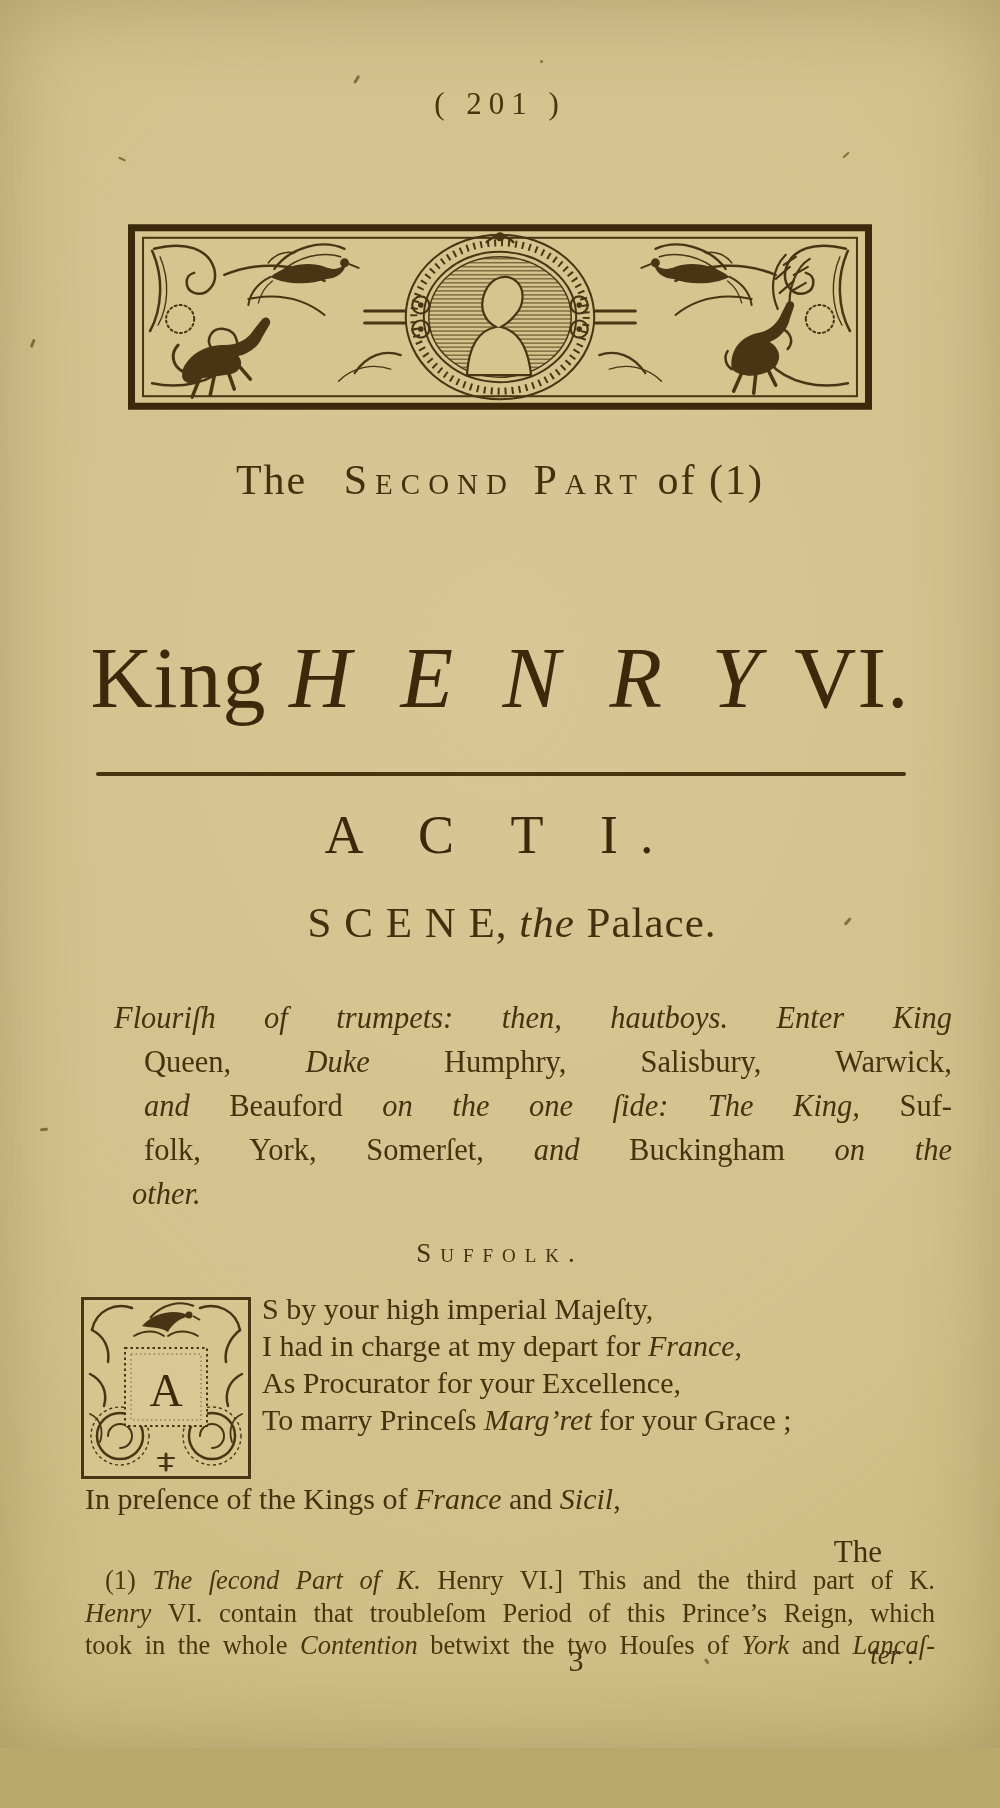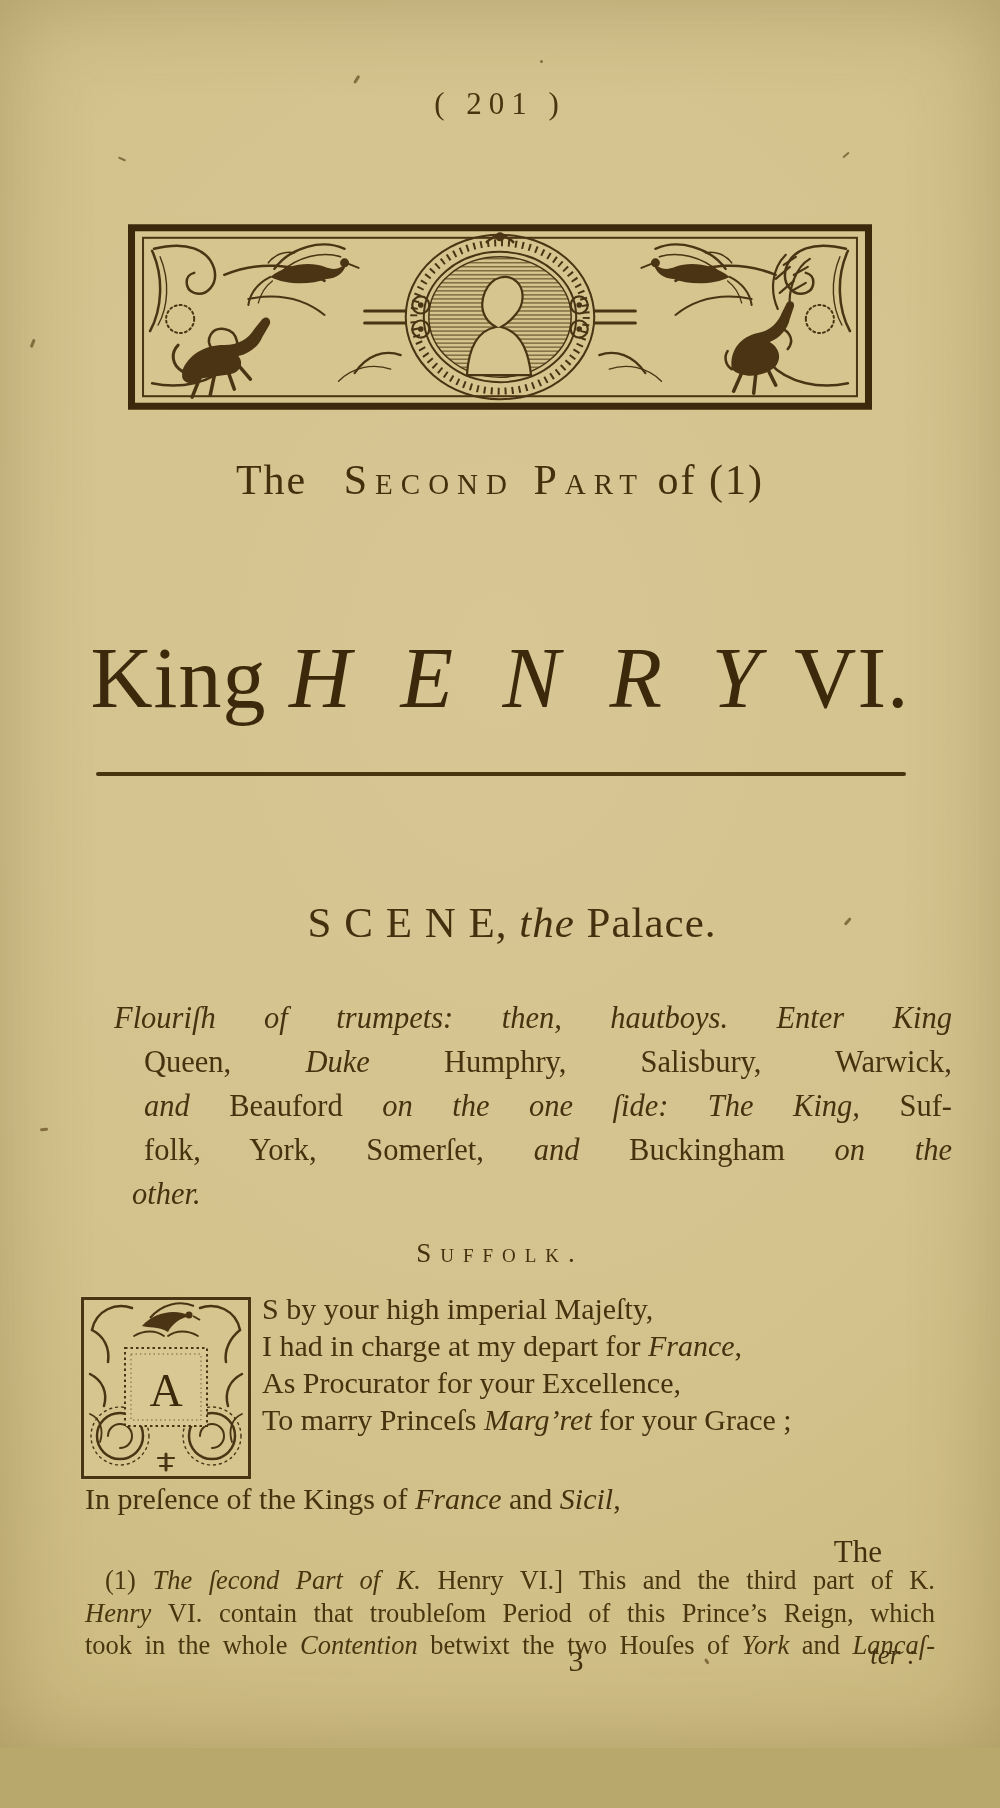--- a/index.html
+++ b/index.html
@@ -137,20 +137,21 @@
       </g>
     </svg>
   </div>
 
   <div class="abs center part-line"><span>The </span><span class="sc">Second Part</span><span> of (1)</span></div>
 
   <div class="abs center title-line"><span>King </span><span class="it">H E N R Y</span><span> VI.</span></div>
 
   <div class="abs rule"></div>
 
+  <div class="abs center act-line">A C T I.</div>
 
   <div class="abs center scene-line"><span>S C E N E, </span><span class="it">the </span><span>Palace.</span></div>
 
   <div class="abs stage">
     <div class="line"><span class="it">Flouriſh of trumpets: then, hautboys. Enter King</span></div>
     <div class="line cont"><span>Queen, </span><span class="it">Duke </span><span>Humphry, Salisbury, Warwick,</span></div>
     <div class="line cont"><span class="it">and </span><span>Beauford </span><span class="it">on the one ſide: The King, </span><span>Suf-</span></div>
     <div class="line cont"><span>folk, York, Somerſet, </span><span class="it">and </span><span>Buckingham </span><span class="it">on the</span></div>
     <div class="line last"><span class="it">other.</span></div>
   </div>

